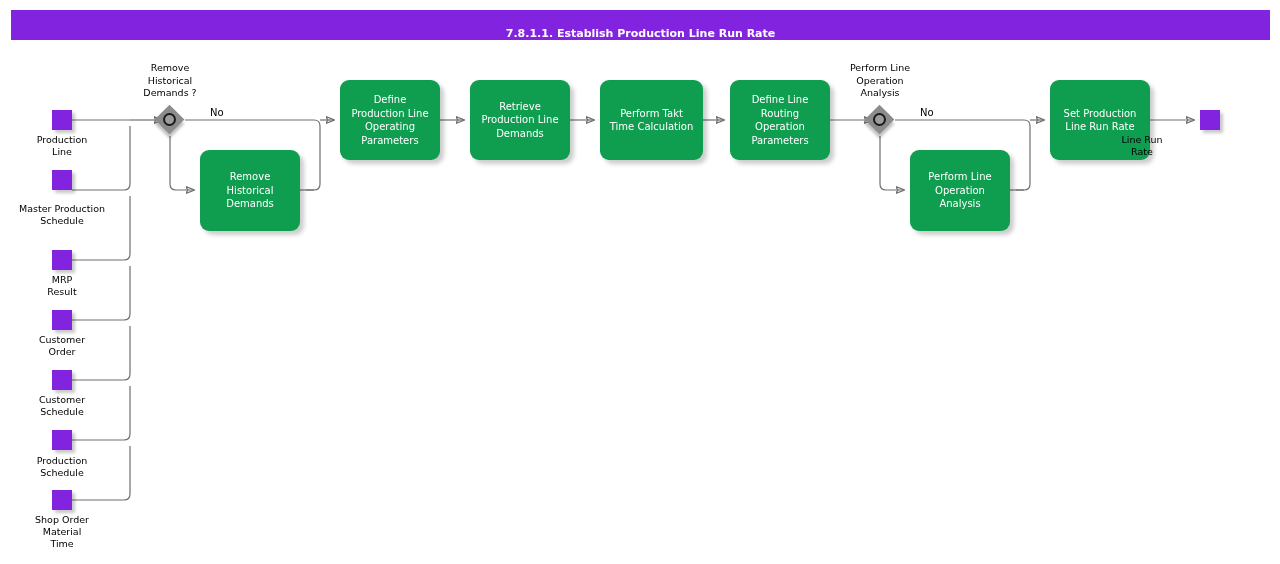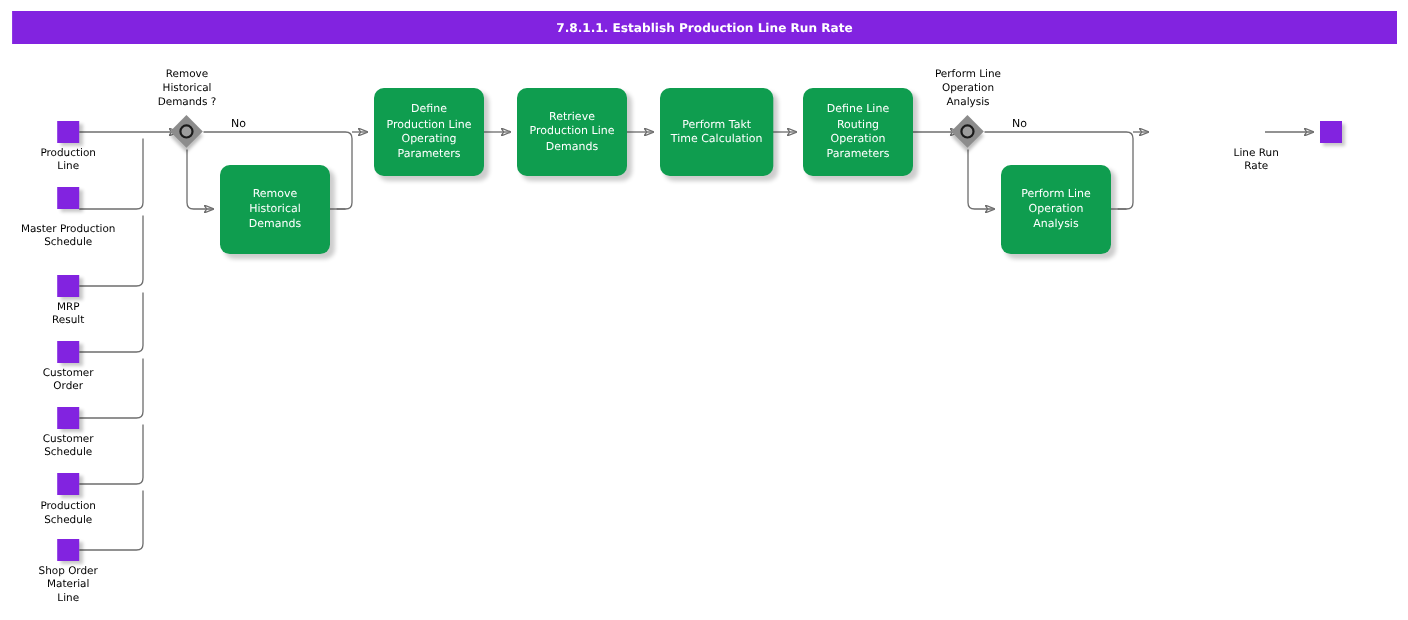--- a/index.html
+++ b/index.html
@@ -23,21 +23,21 @@
   }
   
   .title-bar {
     position: absolute;
     left: 11px;
     top: 10px;
     width: 1259px;
     height: 30px;
     background: #8223e0;
     display: flex;
-    align-items: center;
+    align-items: flex-end;
     justify-content: center;
   }
   .title-bar .title-text {
     color: #ffffff;
     font-size: 11px;
     font-weight: bold;
     font-family: "DejaVu Sans", "Liberation Sans", sans-serif;
     letter-spacing: 0px;
     white-space: nowrap;
   }
@@ -202,21 +202,21 @@
   <div class="data-label" style="left:10px; top:394px; width:104px;">Customer
 Schedule</div>
 
   <div class="data-object" style="left:52px; top:430px;"></div>
   <div class="data-label" style="left:10px; top:455px; width:104px;">Production
 Schedule</div>
 
   <div class="data-object" style="left:52px; top:490px;"></div>
   <div class="data-label" style="left:10px; top:514px; width:104px;">Shop Order
 Material
-Line</div>
+Time</div>
 
   <div class="gw-label" style="left:110px; top:62px; width:120px;">Remove
 Historical
 Demands ?</div>
   <div class="gateway" style="left:155px; top:105px;">
     <div class="diamond"></div>
     <div class="ring"></div>
   </div>
   <div class="flow-label" style="left:191px; top:107px;">No</div>
 
@@ -259,18 +259,22 @@
     <div class="ring"></div>
   </div>
   <div class="flow-label" style="left:901px; top:107px;">No</div>
 
   <div class="task" style="left:910px; top:150px; width:100px; height:81px;">
     <span class="task-text">Perform Line
 Operation
 Analysis</span>
   </div>
 
+  <div class="task" style="left:1050px; top:80px; width:100px; height:80px;">
+    <span class="task-text">Set Production
+Line Run Rate</span>
+  </div>
 
   <div class="data-object" style="left:1200px; top:110px;"></div>
   <div class="data-label" style="left:1090px; top:134px; width:104px;">Line Run
 Rate</div>
 
 </div>
 
 </body></html>

